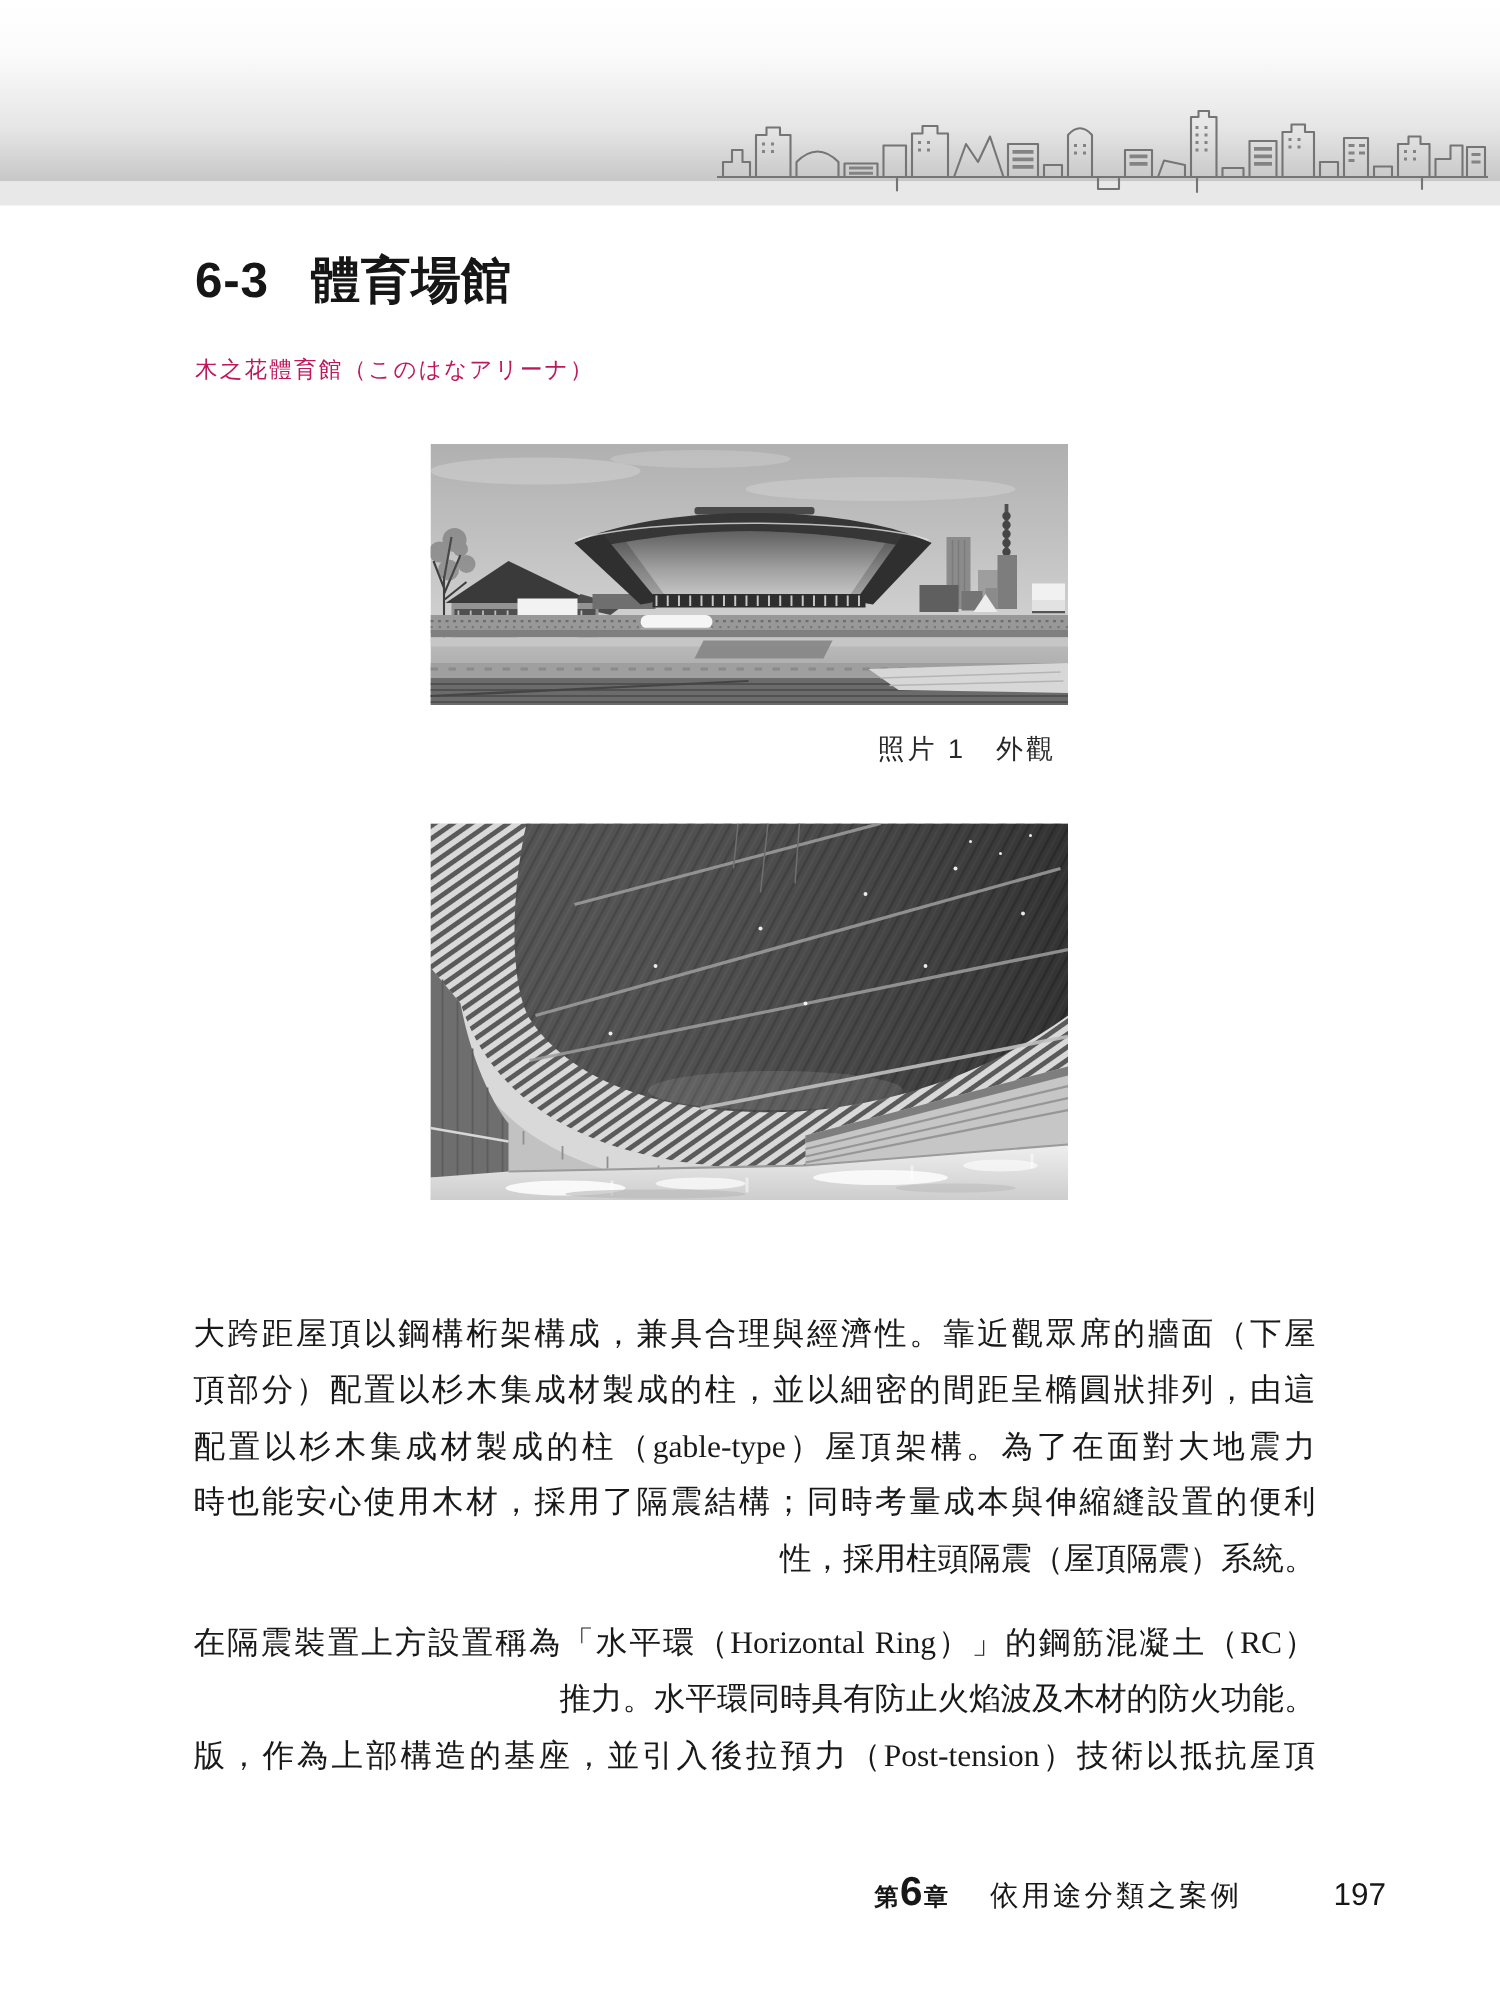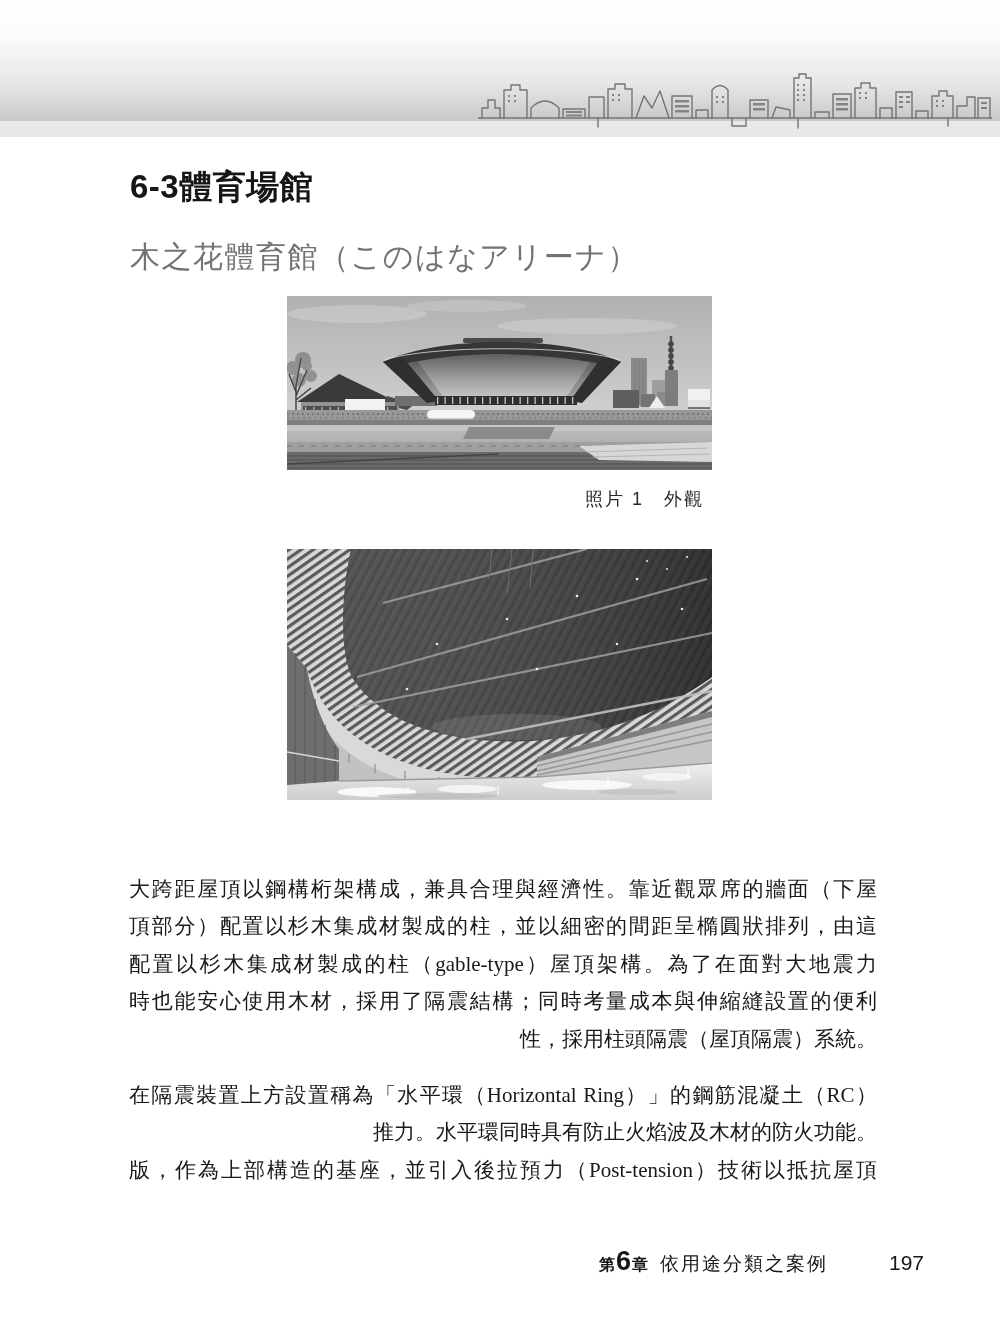--- a/index.html
+++ b/index.html
@@ -8,22 +8,22 @@
 
   
   .hdr{position:absolute;top:0;left:0;width:1000px;height:137px}
   .hdr-grad{height:121px;background:linear-gradient(180deg,#ffffff 0%,#fbfbfb 30%,#e6e6e6 70%,#c7c7c7 100%)}
   .hdr-band{height:16px;background:#e8e8e8}
   .skyline{position:absolute;left:478px;top:70px;width:514px;height:62px}
 
   
   .heading{position:absolute;left:130px;top:165px;font-size:33px;font-weight:bold;
            letter-spacing:.5px;display:flex;align-items:baseline;color:#161616}
-  .heading .num{}
-  .subtitle{position:absolute;left:130px;top:237px;font-size:30px;letter-spacing:1.5px;color:#737373}
+  .heading .num{margin-right:28px}
+  .subtitle{position:absolute;left:130px;top:237px;font-size:15px;letter-spacing:1.5px;color:#be185d}
 
   
   .fig1{position:absolute;left:287px;top:296px;width:425px;height:174px}
   .fig2{position:absolute;left:287px;top:549px;width:425px;height:251px}
   .fig1 svg,.fig2 svg{display:block;width:100%;height:100%}
   .cap{position:absolute;left:279px;width:425px;text-align:right;font-size:18px;
        letter-spacing:2px;color:#282828}
   .cap1{top:487px}
   .cap2{top:815px}
 
@@ -32,21 +32,21 @@
         font-size:21px;line-height:37.4px;color:#191919}
   .p1{top:871px}
   .p2{top:1077px}
   .pl{text-align:justify;text-align-last:justify}
   .pl.last{text-align:right;text-align-last:auto}
 
   
   .pfooter{position:absolute;top:1246px;right:76px;display:flex;align-items:baseline;color:#171717}
   .f-pre,.f-suf{font-size:16px;font-weight:600}
   .f-num{font-size:27px;font-weight:700;margin:0 1px}
-  .f-title{font-size:19px;margin-left:12px;letter-spacing:2px}
+  .f-title{font-size:19px;margin-left:28px;letter-spacing:2px}
   .f-page{font-size:21px;margin-left:61px}
 </style>
 </head>
 <body>
 
 <div class="page">
 
   <div class="hdr">
     <div class="hdr-grad"></div>
     <div class="hdr-band"></div>

